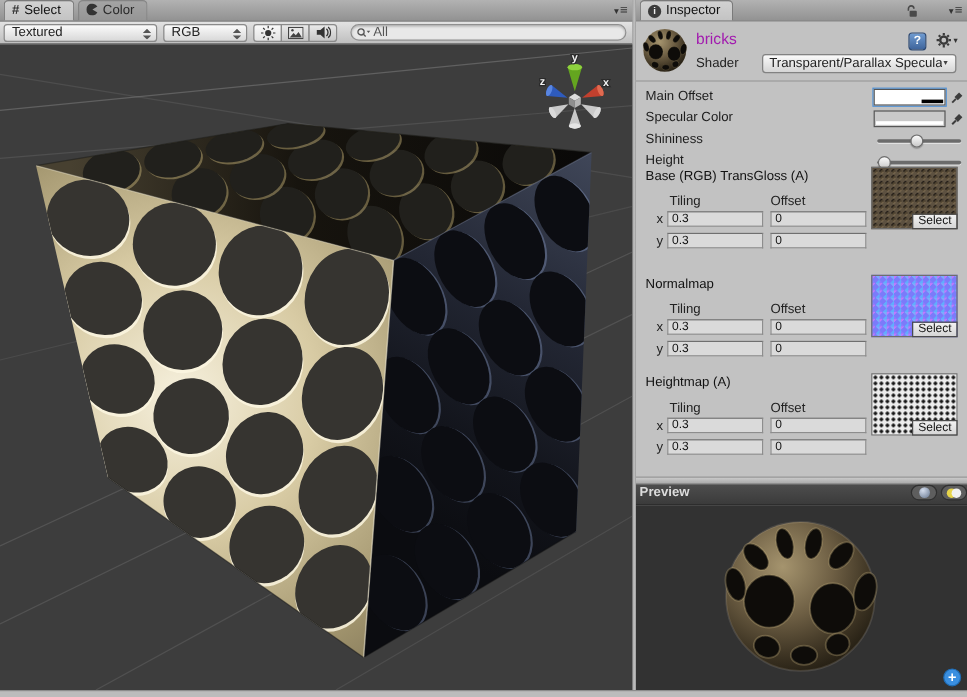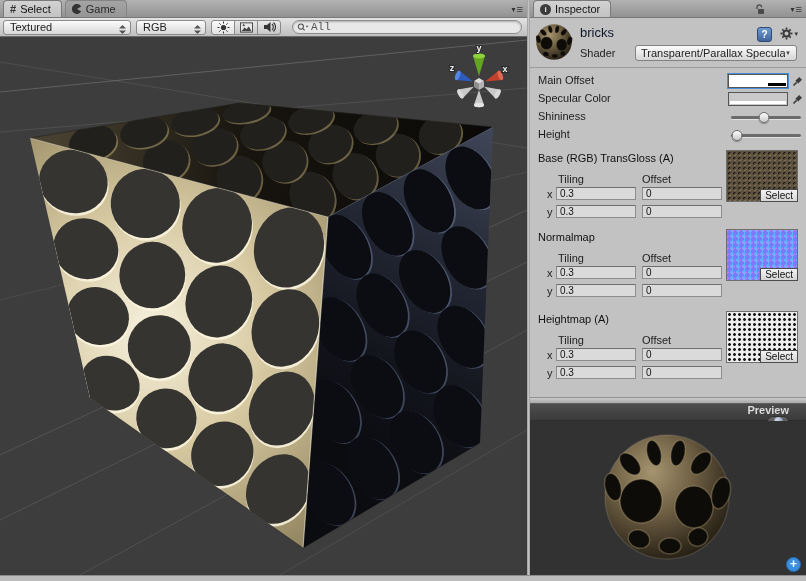--- a/index.html
+++ b/index.html
@@ -32,34 +32,34 @@
   .btn-group { display:flex; }
   .tb-btn { width:24px; height:15px; border:1px solid #8a8a8a; background:linear-gradient(#e9e9e9,#c6c6c6);
             display:flex; align-items:center; justify-content:center; margin-left:-1px; }
   .tb-btn:first-child { border-radius:3px 0 0 3px; margin-left:0; }
   .tb-btn:last-child { border-radius:0 3px 3px 0; }
   .tb-btn.active { background:linear-gradient(#fafafa,#e2e2e2); }
   .searchbox { flex:1; margin-left:6px; margin-right:2px; height:14px; background:#e8e8e8;
                border:1px solid #8f8f8f; border-radius:8px; display:flex; align-items:center; padding:0 6px 0 4px;
                box-shadow:inset 0 1px 2px rgba(0,0,0,0.25); }
   .searchbox input { flex:1; border:none; background:transparent; outline:none; font-size:11px; color:#555;
-                     font-family:Liberation Mono, monospace; padding-left:2px; }
+                     font-family:Liberation Sans, sans-serif; padding-left:2px; }
   .viewport { height:538px; background:#3d3d3d; position:relative; }
   .viewport svg { display:block; }
 
   
   .v-divider { width:3px; background:linear-gradient(90deg,#9a9a9a,#c2c2c2,#9a9a9a); }
 
   
   .inspector-panel { width:276px; display:flex; flex-direction:column; }
   .insp-body { position:relative; height:379px; background:#c2c2c2; overflow:hidden; }
 
   .mat-header { position:absolute; top:0; left:0; right:0; height:50px; border-bottom:1px solid #9b9b9b; }
   .mat-icon { position:absolute; left:5px; top:5px; width:38px; height:38px; }
-  .mat-name { position:absolute; left:50px; top:7px; font-size:13px; color:#0f172a; }
+  .mat-name { position:absolute; left:50px; top:7px; font-size:13px; color:#a21caf; }
   .shader-label { position:absolute; left:50px; top:29px; color:#222; }
   .shader-dd { position:absolute; left:105px; top:27px; width:162px; height:16px;
                background:linear-gradient(#fbfbfb,#d5d5d5); border:1px solid #828282; border-radius:3px;
                display:flex; align-items:center; justify-content:space-between; padding:0 5px; font-size:11px; color:#222; }
   .shader-dd .sc { font-size:6px; color:#444; }
   .hdr-help { position:absolute; right:34px; top:9px; width:15px; height:15px; border-radius:3px;
               background:linear-gradient(#6f9bd1,#3f659c); color:#fff; font-weight:bold; font-size:10px;
               display:flex; align-items:center; justify-content:center; border:1px solid #2e4a74; }
   .hdr-gear { position:absolute; right:8px; top:9px; display:flex; align-items:center; gap:1px; }
   .hdr-gear .sc { font-size:7px; color:#333; }
@@ -101,21 +101,21 @@
   .thumb-height { background-color:#ededed;
      background-image:radial-gradient(circle, #161616 0 36%, transparent 43%);
      background-size:5px 5px; }
   .select-btn { position:absolute; right:-1px; bottom:-1px; height:13px; font-size:10px; line-height:11px;
                 padding:0 4px; background:linear-gradient(#f2f2f2,#d6d6d6); border:1px solid #4c4c4c;
                 color:#111; font-family:"Liberation Sans", sans-serif; }
 
   .splitter { height:7px; background:linear-gradient(#cacaca,#a9a9a9); border-top:1px solid #919191;
               border-bottom:1px solid #5f5f5f; }
   .pv-header { height:17px; background:linear-gradient(#4d4d4d,#3b3b3b); border-bottom:1px solid #2d2d2d;
-               display:flex; align-items:flex-end; padding:0 17px;flex-direction:column; }
+               display:flex; align-items:flex-start; padding:0 0; }
   .pv-title { margin-left:3px; font-weight:bold; color:#dcdcdc; flex:1; }
   .pv-btn { width:22px; height:13px; border-radius:7px; background:#5e5e5e; border:1px solid #2f2f2f;
             margin-left:3px; display:flex; align-items:center; justify-content:center; position:relative; }
   .pv-sphere { width:9px; height:9px; border-radius:50%; background:radial-gradient(circle at 35% 30%, #d3dcec, #66768e); }
   .pv-light .c1 { width:8px; height:8px; border-radius:50%; background:var(--light-icon-yellow,#e6d44a); }
   .pv-light .c2 { width:8px; height:8px; border-radius:50%; background:#f0f0f0; margin-left:-4px; }
   .pv-body { height:154px; background:#323232; position:relative; }
   .pv-sphere-svg { position:absolute; left:62px; top:1px; }
   .add-btn { position:absolute; right:5px; bottom:3px; width:15px; height:15px; border-radius:50%;
              background:var(--add-button,#3a8fe0); color:#fff; font-size:12px; font-weight:bold;
@@ -163,21 +163,21 @@
         <div class="tab active">
           <span class="tab-icon">#</span>
           <span>Select</span>
         </div>
         <div class="tab inactive">
           <span class="tab-icon">
             <svg width="10" height="10" viewBox="0 0 12 12">
                 <path d="M6 6 L11 3 A6 6 0 1 0 11 9 Z" fill="#333"></path>
               </svg>
           </span>
-          <span>Game</span>
+          <span>Color</span>
         </div>
         <div class="panel-menu">
           <span class="caret">▾</span>
           <span class="lines">≡</span>
         </div>
       </div>
 
       <div class="toolbar">
         <div class="dd dd-textured">
           <span>Textured</span>
@@ -623,21 +623,21 @@
           </span>
         </div>
         <div class="prop-row" style="top:108px">
           <span class="plabel">Height</span>
           <div class="slider">
             <div class="track"></div>
             <div class="handle" style="left:8%"></div>
           </div>
         </div>
 
-        <div class="tex-section" style="top:132px">
+        <div class="tex-section" style="top:121px">
           <div class="sec-title">Base (RGB) TransGloss (A)</div>
           <span class="col-h th-tiling">Tiling</span>
           <span class="col-h th-offset">Offset</span>
           <span class="axis ax-x">x</span>
           <span class="axis ax-y">y</span>
           <input class="fld f-tx" value="0.3" style="">
           <input class="fld f-ox" value="0" style="">
           <input class="fld f-ty" value="0.3" style="">
           <input class="fld f-oy" value="0" style="">
           <div class="thumb thumb-base">

